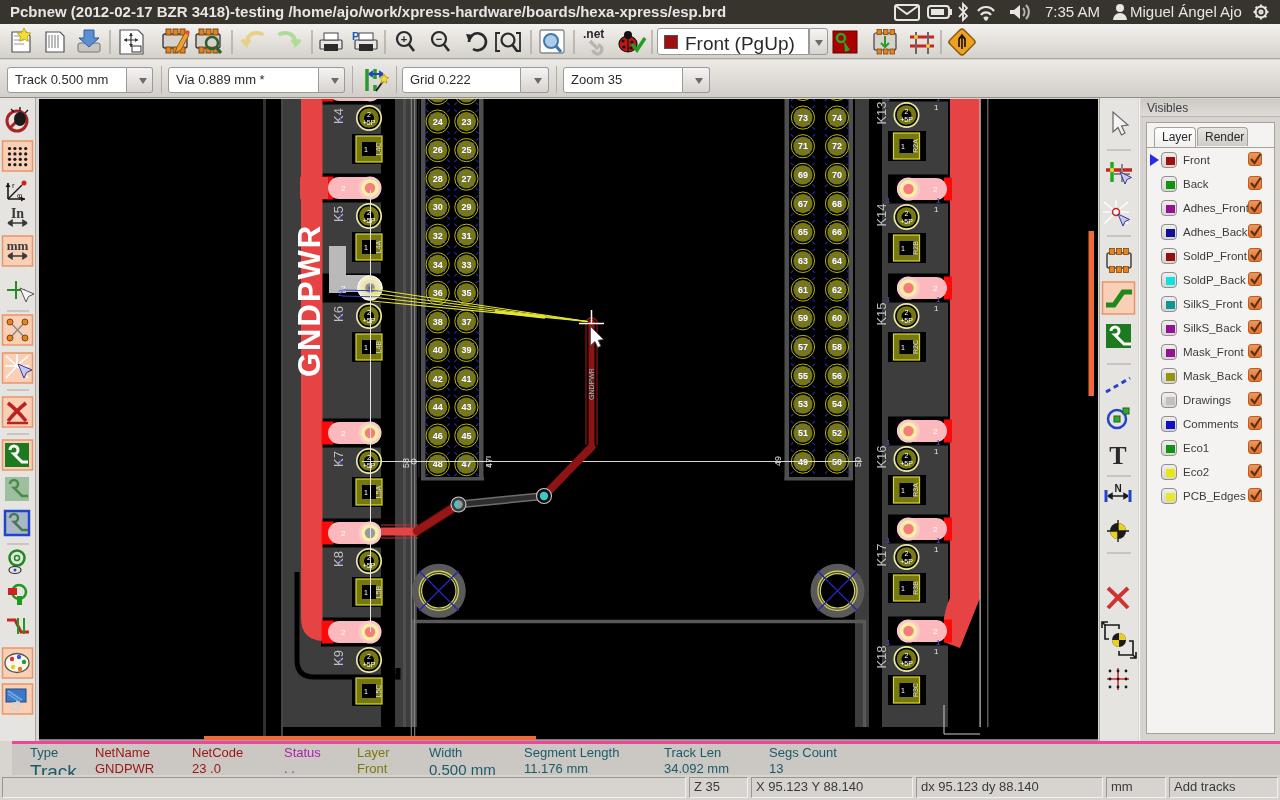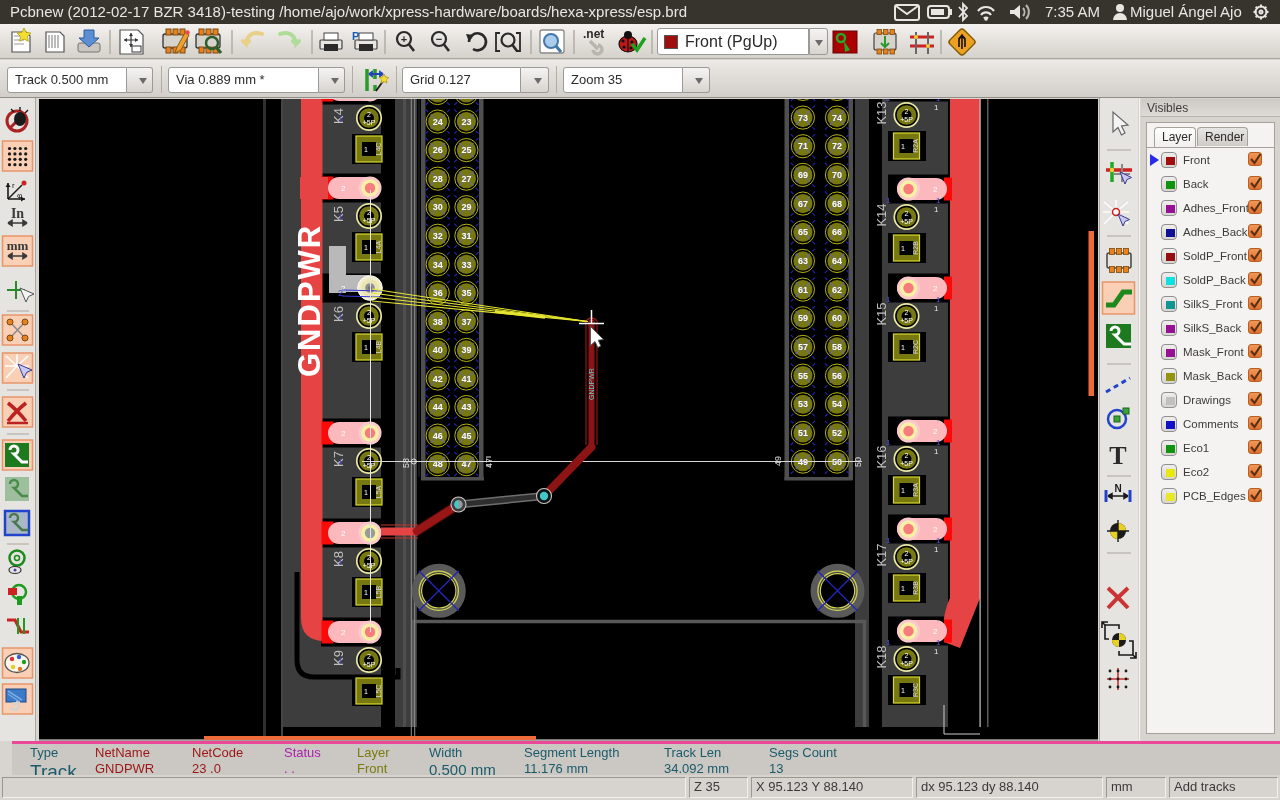--- a/index.html
+++ b/index.html
@@ -1,18 +1,18 @@
 <!DOCTYPE html>
 <html><head><meta charset="utf-8"><title>Pcbnew</title><style>
 *{margin:0;padding:0;box-sizing:border-box}
 body{width:1280px;height:800px;overflow:hidden;position:relative;font-family:"Liberation Sans",sans-serif;background:#d8d5d1}
 .abs{position:absolute}
 </style></head><body>
 <div class="abs" style="left:0;top:0;width:1280px;height:24px;background:#37342e">
-<span class="abs" style="left:10px;top:3px;font-size:15px;font-weight:normal;color:#e8e6e3">Pcbnew (2012-02-17 BZR 3418)-testing /home/ajo/work/xpress-hardware/boards/hexa-xpress/esp.brd</span>
+<span class="abs" style="left:10px;top:3px;font-size:15px;font-weight:bold;color:#e8e6e3">Pcbnew (2012-02-17 BZR 3418)-testing /home/ajo/work/xpress-hardware/boards/hexa-xpress/esp.brd</span>
 <svg width="180" height="24" viewBox="0 0 180 24" style="position:absolute;left:890px;top:0">
 <rect x="5" y="5" width="24" height="15" rx="2" fill="none" stroke="#e8e6e3" stroke-width="2"></rect>
       <path d="M6,6 l11,8 11,-8" stroke="#e8e6e3" stroke-width="2" fill="none"></path>
 <rect x="38" y="6" width="21" height="12" rx="3" fill="none" stroke="#e8e6e3" stroke-width="2"></rect>
       <rect x="41" y="9" width="13" height="6" fill="#e8e6e3"></rect>
       <rect x="59" y="9" width="3" height="6" fill="#e8e6e3"></rect>
 <path d="M69,7 l8,9 -4,4 0,-16 4,4 -8,9" stroke="#e8e6e3" stroke-width="1.8" fill="none"></path>
 <path d="M88,11 a10,10 0 0 1 16,0 m-13,4 a6,6 0 0 1 10,0 m-7,3.5 a2.5,2.5 0 0 1 4,0" stroke="#e8e6e3" stroke-width="2.2" fill="none"></path>
 <circle cx="96" cy="19" r="1.8" fill="#e8e6e3"></circle>
 <path d="M120,10 h4 l6,-5 v14 l-6,-5 h-4 Z" fill="#e8e6e3"></path>
@@ -118,21 +118,21 @@
 <path d="M916,32 v22 M928,32 v22" stroke="#666" stroke-width="2"></path>
 <circle cx="916" cy="37" r="2" fill="#e8d030"></circle>
 <circle cx="928" cy="46" r="2" fill="#e8d030"></circle>
 <line x1="941" y1="30" x2="941" y2="54" stroke="#b0aca6" stroke-width="1.5"></line>
 <rect x="952" y="32" width="20" height="20" rx="3" transform="rotate(45 962 42)" fill="#f0a020" stroke="#7a5800" stroke-width="1.4"></rect>
 <path d="M959,47 v-7 a3,3 0 0 1 6,0 v7 m-3,-12 v14" stroke="#111" stroke-width="1.6" fill="none"></path>
 <path d="M962,34 l0,0 m-3,5 l3,-4 3,4" stroke="#111" stroke-width="1.6" fill="none"></path>
 </svg>
 <div class="abs" style="left:657px;top:28px;width:152px;height:27px;background:#fff;border:1px solid #999;border-radius:3px 0 0 3px">
     <span class="abs" style="left:6px;top:5.5px;width:14px;height:14px;background:#a00f0f;border:1px solid #555"></span>
-    <span class="abs" style="left:27px;top:4px;font-size:16px;color:#2a2a2a">Front (PgUp)</span>
+    <span class="abs" style="left:27px;top:4px;font-size:19px;color:#2a2a2a">Front (PgUp)</span>
   </div>
 <div class="abs" style="left:809px;top:28px;width:19px;height:27px;background:linear-gradient(#f5f4f2,#d8d4cf);border:1px solid #999;border-radius:0 3px 3px 0">
     <span class="abs" style="left:5px;top:11px;width:0;height:0;border-top:6px solid #6b6b6b;border-left:4.5px solid transparent;border-right:4.5px solid transparent"></span>
   </div>
 <div class="abs" style="left:0;top:60px;width:1280px;height:38px;background:linear-gradient(#eceae6,#d2cec9);border-bottom:1px solid #918d87"></div>
 <div class="abs" style="left:7px;top:67px;width:120px;height:26px;background:#fff;border:1px solid #9a9a9a;border-radius:3px 0 0 3px">
     <span class="abs" style="left:7px;top:4px;font-size:13px;color:#2a2a2a;white-space:nowrap">Track 0.500 mm</span>
   </div>
 <div class="abs" style="left:127px;top:67px;width:26px;height:26px;background:linear-gradient(#f5f4f2,#d8d4cf);border:1px solid #9a9a9a;border-left:none;border-radius:0 3px 3px 0">
     <span class="abs" style="left:12px;top:10px;width:0;height:0;border-top:6px solid #6b6b6b;border-left:4.5px solid transparent;border-right:4.5px solid transparent"></span>
@@ -146,21 +146,21 @@
   </div>
 <div class="abs" style="left:352px;top:66px;width:1px;height:27px;background:#b0aca6"></div>
 <svg width="30" height="30" viewBox="0 0 30 30" style="position:absolute;left:362px;top:65px">
     <path d="M5,4 v22 M13,4 v10 M13,20 v6" stroke="#2a9a2a" stroke-width="3.5"></path>
     <path d="M7,9 h14 m-14,0 l3,-2 v4 l-3,-2 m14,0 l-3,-2 v4 l3,-2" stroke="#2244bb" stroke-width="1.8" fill="#2244bb"></path>
     <path d="M24,12 L14,26" stroke="#1a1a1a" stroke-width="1.8"></path>
     <path d="M22,9 l1.5,3 3.3,.5 -2.4,2.3 .6,3.3 -3,-1.6 -3,1.6 .6,-3.3 -2.4,-2.3 3.3,-.5 Z" fill="#f2dd30" stroke="#b09a10" stroke-width="0.8"></path>
   </svg>
 <div class="abs" style="left:395.5px;top:66px;width:1px;height:27px;background:#b0aca6"></div>
 <div class="abs" style="left:402px;top:67px;width:119px;height:26px;background:#fff;border:1px solid #9a9a9a;border-radius:3px 0 0 3px">
-    <span class="abs" style="left:7px;top:4px;font-size:13px;color:#2a2a2a;white-space:nowrap">Grid 0.127</span>
+    <span class="abs" style="left:7px;top:4px;font-size:13px;color:#2a2a2a;white-space:nowrap">Grid 0.222</span>
   </div>
 <div class="abs" style="left:521px;top:67px;width:28px;height:26px;background:linear-gradient(#f5f4f2,#d8d4cf);border:1px solid #9a9a9a;border-left:none;border-radius:0 3px 3px 0">
     <span class="abs" style="left:13px;top:10px;width:0;height:0;border-top:6px solid #6b6b6b;border-left:4.5px solid transparent;border-right:4.5px solid transparent"></span>
   </div>
 <div class="abs" style="left:556px;top:66px;width:1px;height:27px;background:#b0aca6"></div>
 <div class="abs" style="left:563px;top:67px;width:120px;height:26px;background:#fff;border:1px solid #9a9a9a;border-radius:3px 0 0 3px">
     <span class="abs" style="left:7px;top:4px;font-size:13px;color:#2a2a2a;white-space:nowrap">Zoom 35</span>
   </div>
 <div class="abs" style="left:683px;top:67px;width:27px;height:26px;background:linear-gradient(#f5f4f2,#d8d4cf);border:1px solid #9a9a9a;border-left:none;border-radius:0 3px 3px 0">
     <span class="abs" style="left:12px;top:10px;width:0;height:0;border-top:6px solid #6b6b6b;border-left:4.5px solid transparent;border-right:4.5px solid transparent"></span>

